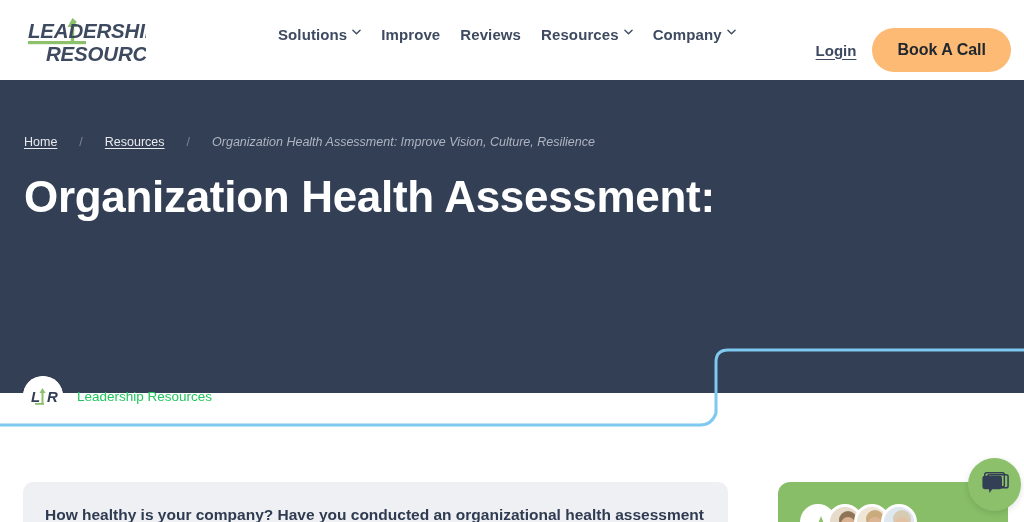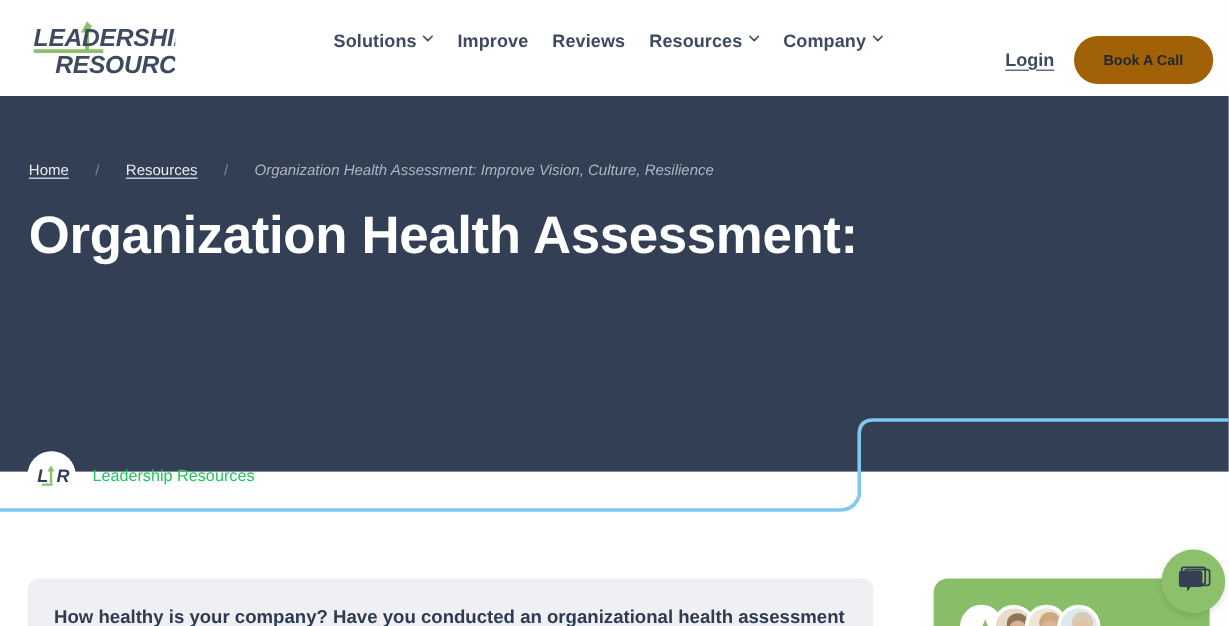--- a/index.html
+++ b/index.html
@@ -38,22 +38,22 @@
   .header-right {
     position: absolute; right: 13px; top: 0; height: 100px;
     display: flex; align-items: center; gap: 16px;
   }
   .login-link {
     font-size: 15px; font-weight: bold; color: #3d4a60;
     text-decoration: underline; text-underline-offset: 3px;
     cursor: pointer;
   }
   .book-btn {
-    background: #a16207; color: #21272f;
-    font-size: 12px; font-weight: bold;
+    background: #fdba74; color: #21272f;
+    font-size: 16px; font-weight: bold;
     border: none; border-radius: 999px;
     padding: 13px 25px; cursor: pointer;
     white-space: nowrap; font-family: inherit;
   }
 
   
   .hero {
     position: absolute; top: 80px; left: 0;
     width: 1024px; height: 313px;
     background: #333F55;

